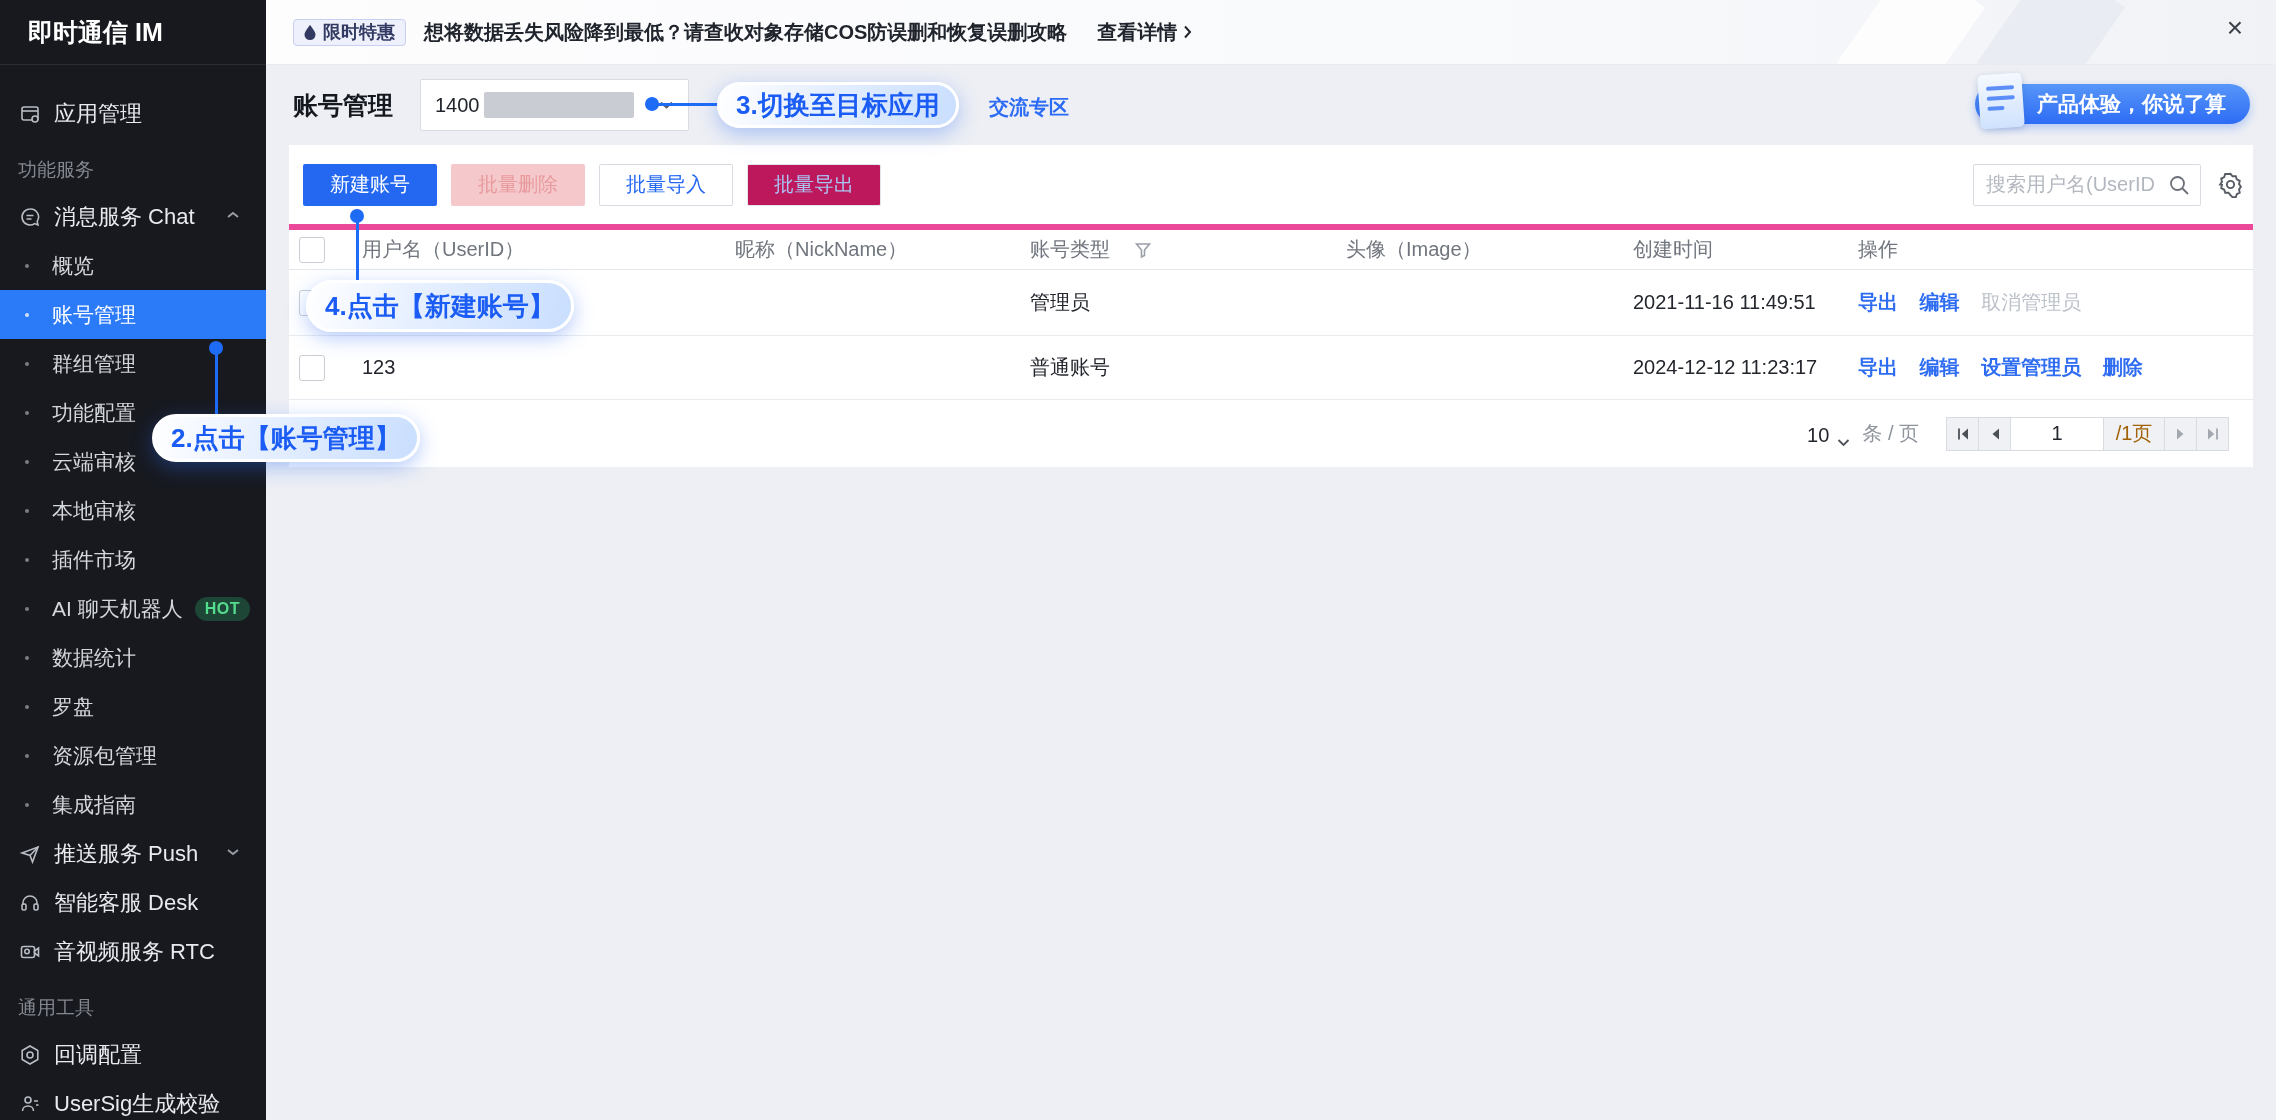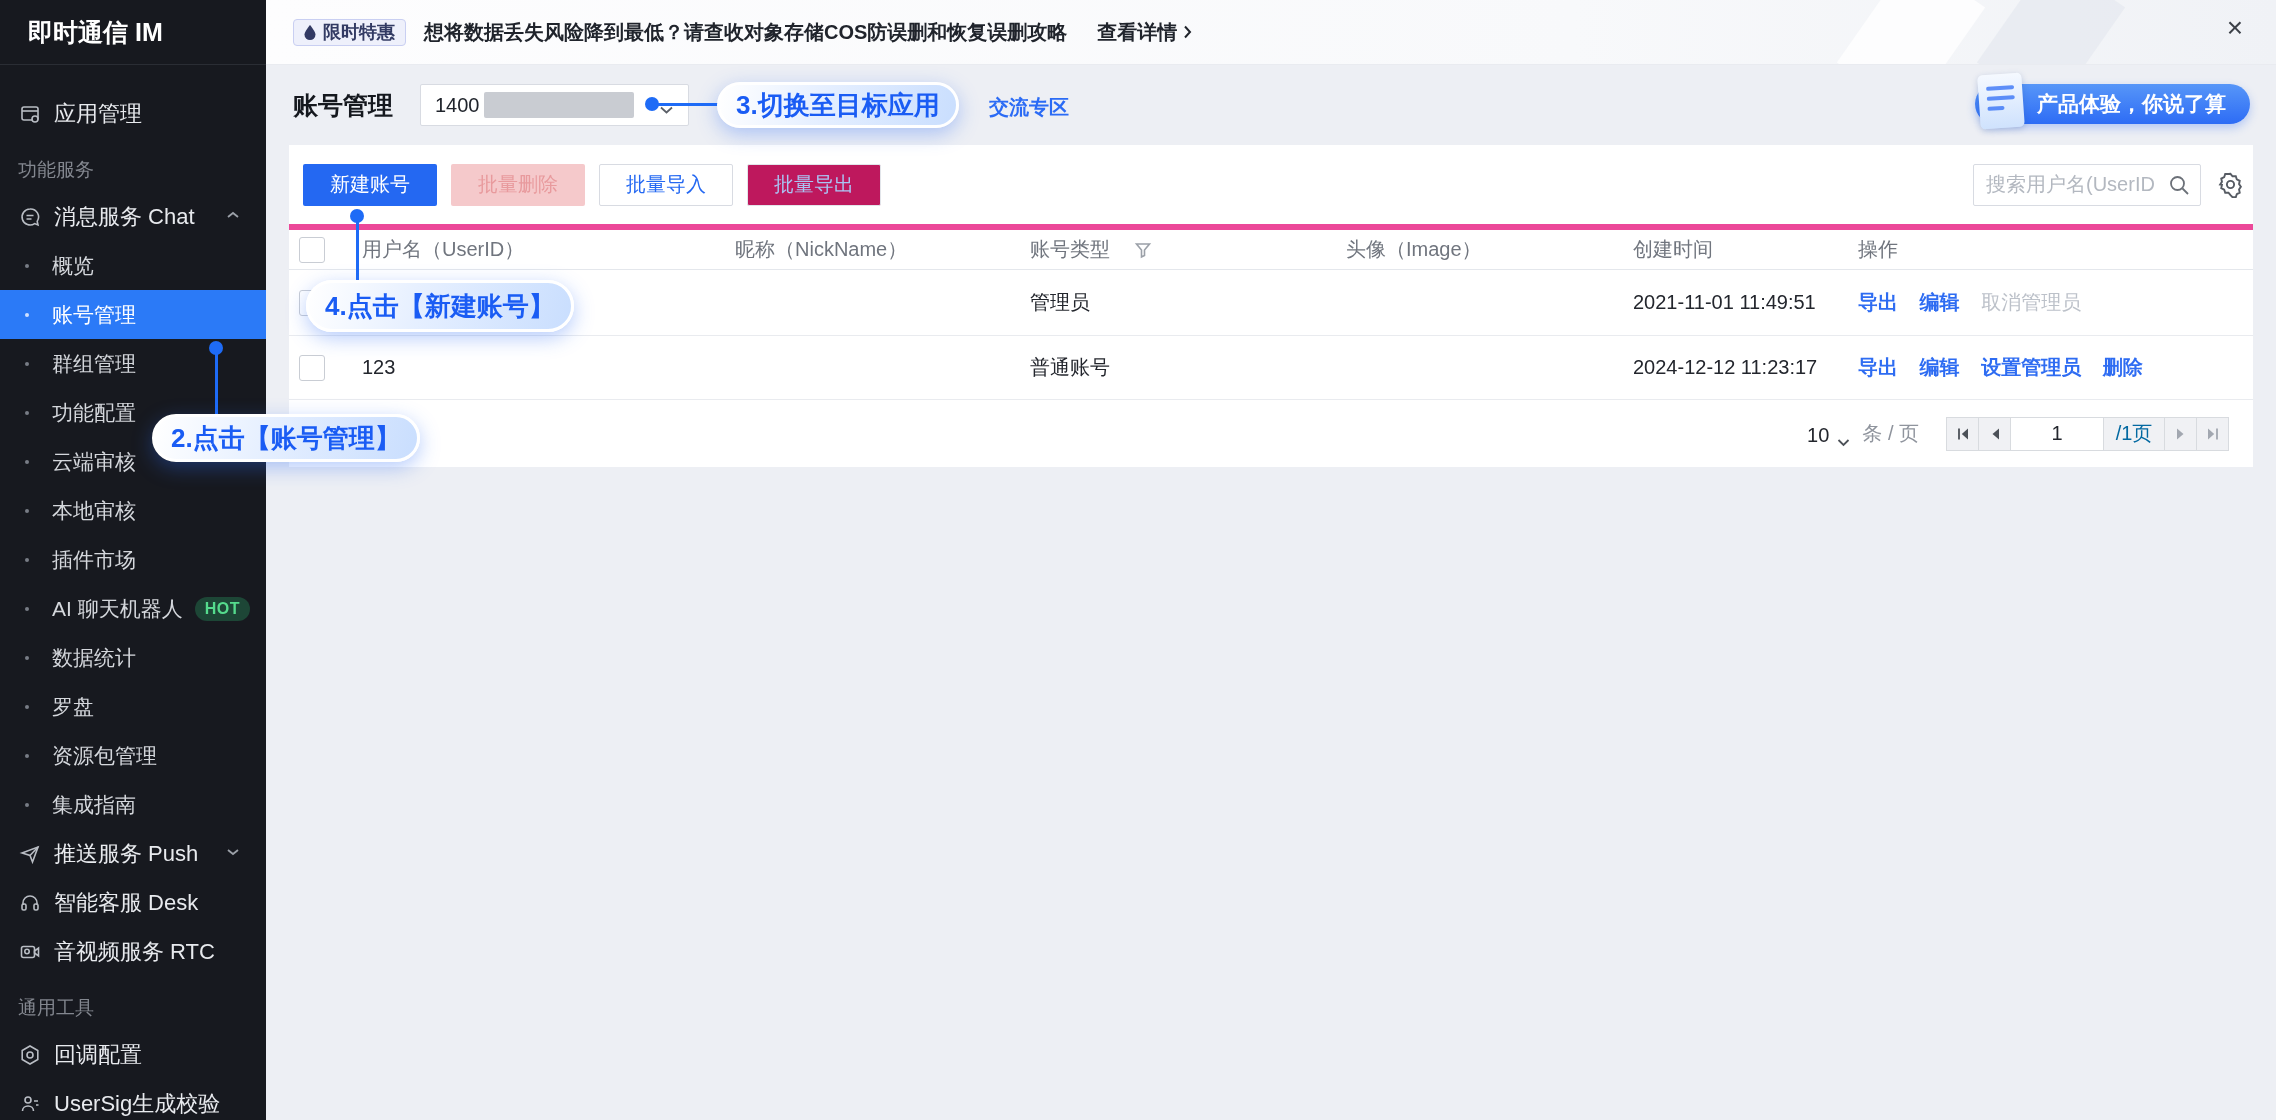--- a/index.html
+++ b/index.html
@@ -39,21 +39,21 @@
   .banner-msg { margin-left:18px; font-size:20px; font-weight:bold; color:#20242c; }
   .banner-link { margin-left:30px; font-size:20px; font-weight:bold; color:#20242c;
     display:flex; align-items:center; gap:6px; cursor:pointer; }
   .banner-close { position:absolute; right:33px; top:14px; font-size:28px; line-height:28px;
     color:#3c4048; cursor:pointer; }
 
   
   .page-header { position:absolute; left:266px; top:65px; width:2010px; height:80px;
     display:flex; align-items:center; padding-left:27px; }
   .page-title { font-size:25px; font-weight:bold; color:#15181e; }
-  .app-select { position:relative; margin-left:27px; width:269px; height:42px;
+  .app-select { position:relative; margin-left:27px; width:269px; height:52px;
     background:#fff; border:1px solid #d8dbe2; border-radius:2px;
     display:flex; align-items:center; padding-left:14px; cursor:pointer; }
   .app-select .app-id { font-size:20px; color:#20242c; }
   .redact { margin-left:4px; width:150px; height:26px; background:#c9ccd2; border-radius:2px; }
   .app-select .chev { position:absolute; right:14px; top:20px; }
   .forum-link { position:absolute; left:723px; top:29px; font-size:20px; font-weight:bold;
     color:#2b6bf5; cursor:pointer; }
   .product-btn { position:absolute; right:26px; top:19px; height:40px; border-radius:20px;
     background:linear-gradient(180deg,#5796f8,#2d6cf5); color:#fff; font-size:21px; font-weight:bold;
     display:flex; align-items:center; padding:0 24px 0 62px; cursor:pointer;
@@ -102,21 +102,21 @@
   .pager { height:67px; display:flex; align-items:center; justify-content:flex-end; padding-right:24px; }
   .page-size { display:flex; align-items:flex-end; gap:8px; margin-right:28px; font-size:20px; color:#23262d; cursor:pointer; }
   .page-size .unit { color:#8f949d; margin-left:4px; }
   .pgroup { display:flex; align-items:stretch; height:34px; }
   .pcell { border:1px solid #d8dbdf; background:#f0f1f4; display:flex; align-items:center;
     justify-content:center; margin-left:-1px; cursor:pointer; }
   .pcell.nav { width:33px; }
   .pcell.inputcell { width:94px; background:#fff; cursor:text; }
   .pcell.inputcell input { width:100%; border:none; outline:none; text-align:center; font-size:20px;
     color:#23262d; background:transparent; font-family:"Liberation Sans","DejaVu Sans",sans-serif; }
-  .pcell.total { width:62px; font-size:20px; color:#0369a1; cursor:default; }
+  .pcell.total { width:62px; font-size:20px; color:#a16207; cursor:default; }
 
   
   .anno { position:absolute; z-index:50; }
   .anno-dot { width:14px; height:14px; border-radius:50%; background:#1e6bf6; }
   .anno-line-v { width:3px; background:#1e6bf6; }
   .anno-line-h { height:3px; background:#1e6bf6; }
   .anno-pill { display:flex; align-items:center; padding:0 16px; border-radius:999px;
     background:linear-gradient(105deg,#ffffff 0%,#e7f0ff 40%,#c9defe 100%);
     border:3px solid #ffffff; box-shadow:0 6px 20px rgba(47,110,246,.35);
     color:#1a5cf4; font-size:26px; font-weight:bold; white-space:nowrap; }
@@ -354,21 +354,21 @@
     </div>
 
     <div class="trow r1">
       <div class="c0">
         <div class="checkbox"></div>
       </div>
       <div class="c1"></div>
       <div class="c2"></div>
       <div class="c3">管理员</div>
       <div class="c4"></div>
-      <div class="c5">2021-11-01 11:49:51</div>
+      <div class="c5">2021-11-16 11:49:51</div>
       <div class="c6">
         <span class="link">导出</span>
         <span class="link">编辑</span>
         <span class="link disabled">取消管理员</span>
       </div>
     </div>
 
     <div class="trow r2">
       <div class="c0">
         <div class="checkbox"></div>

